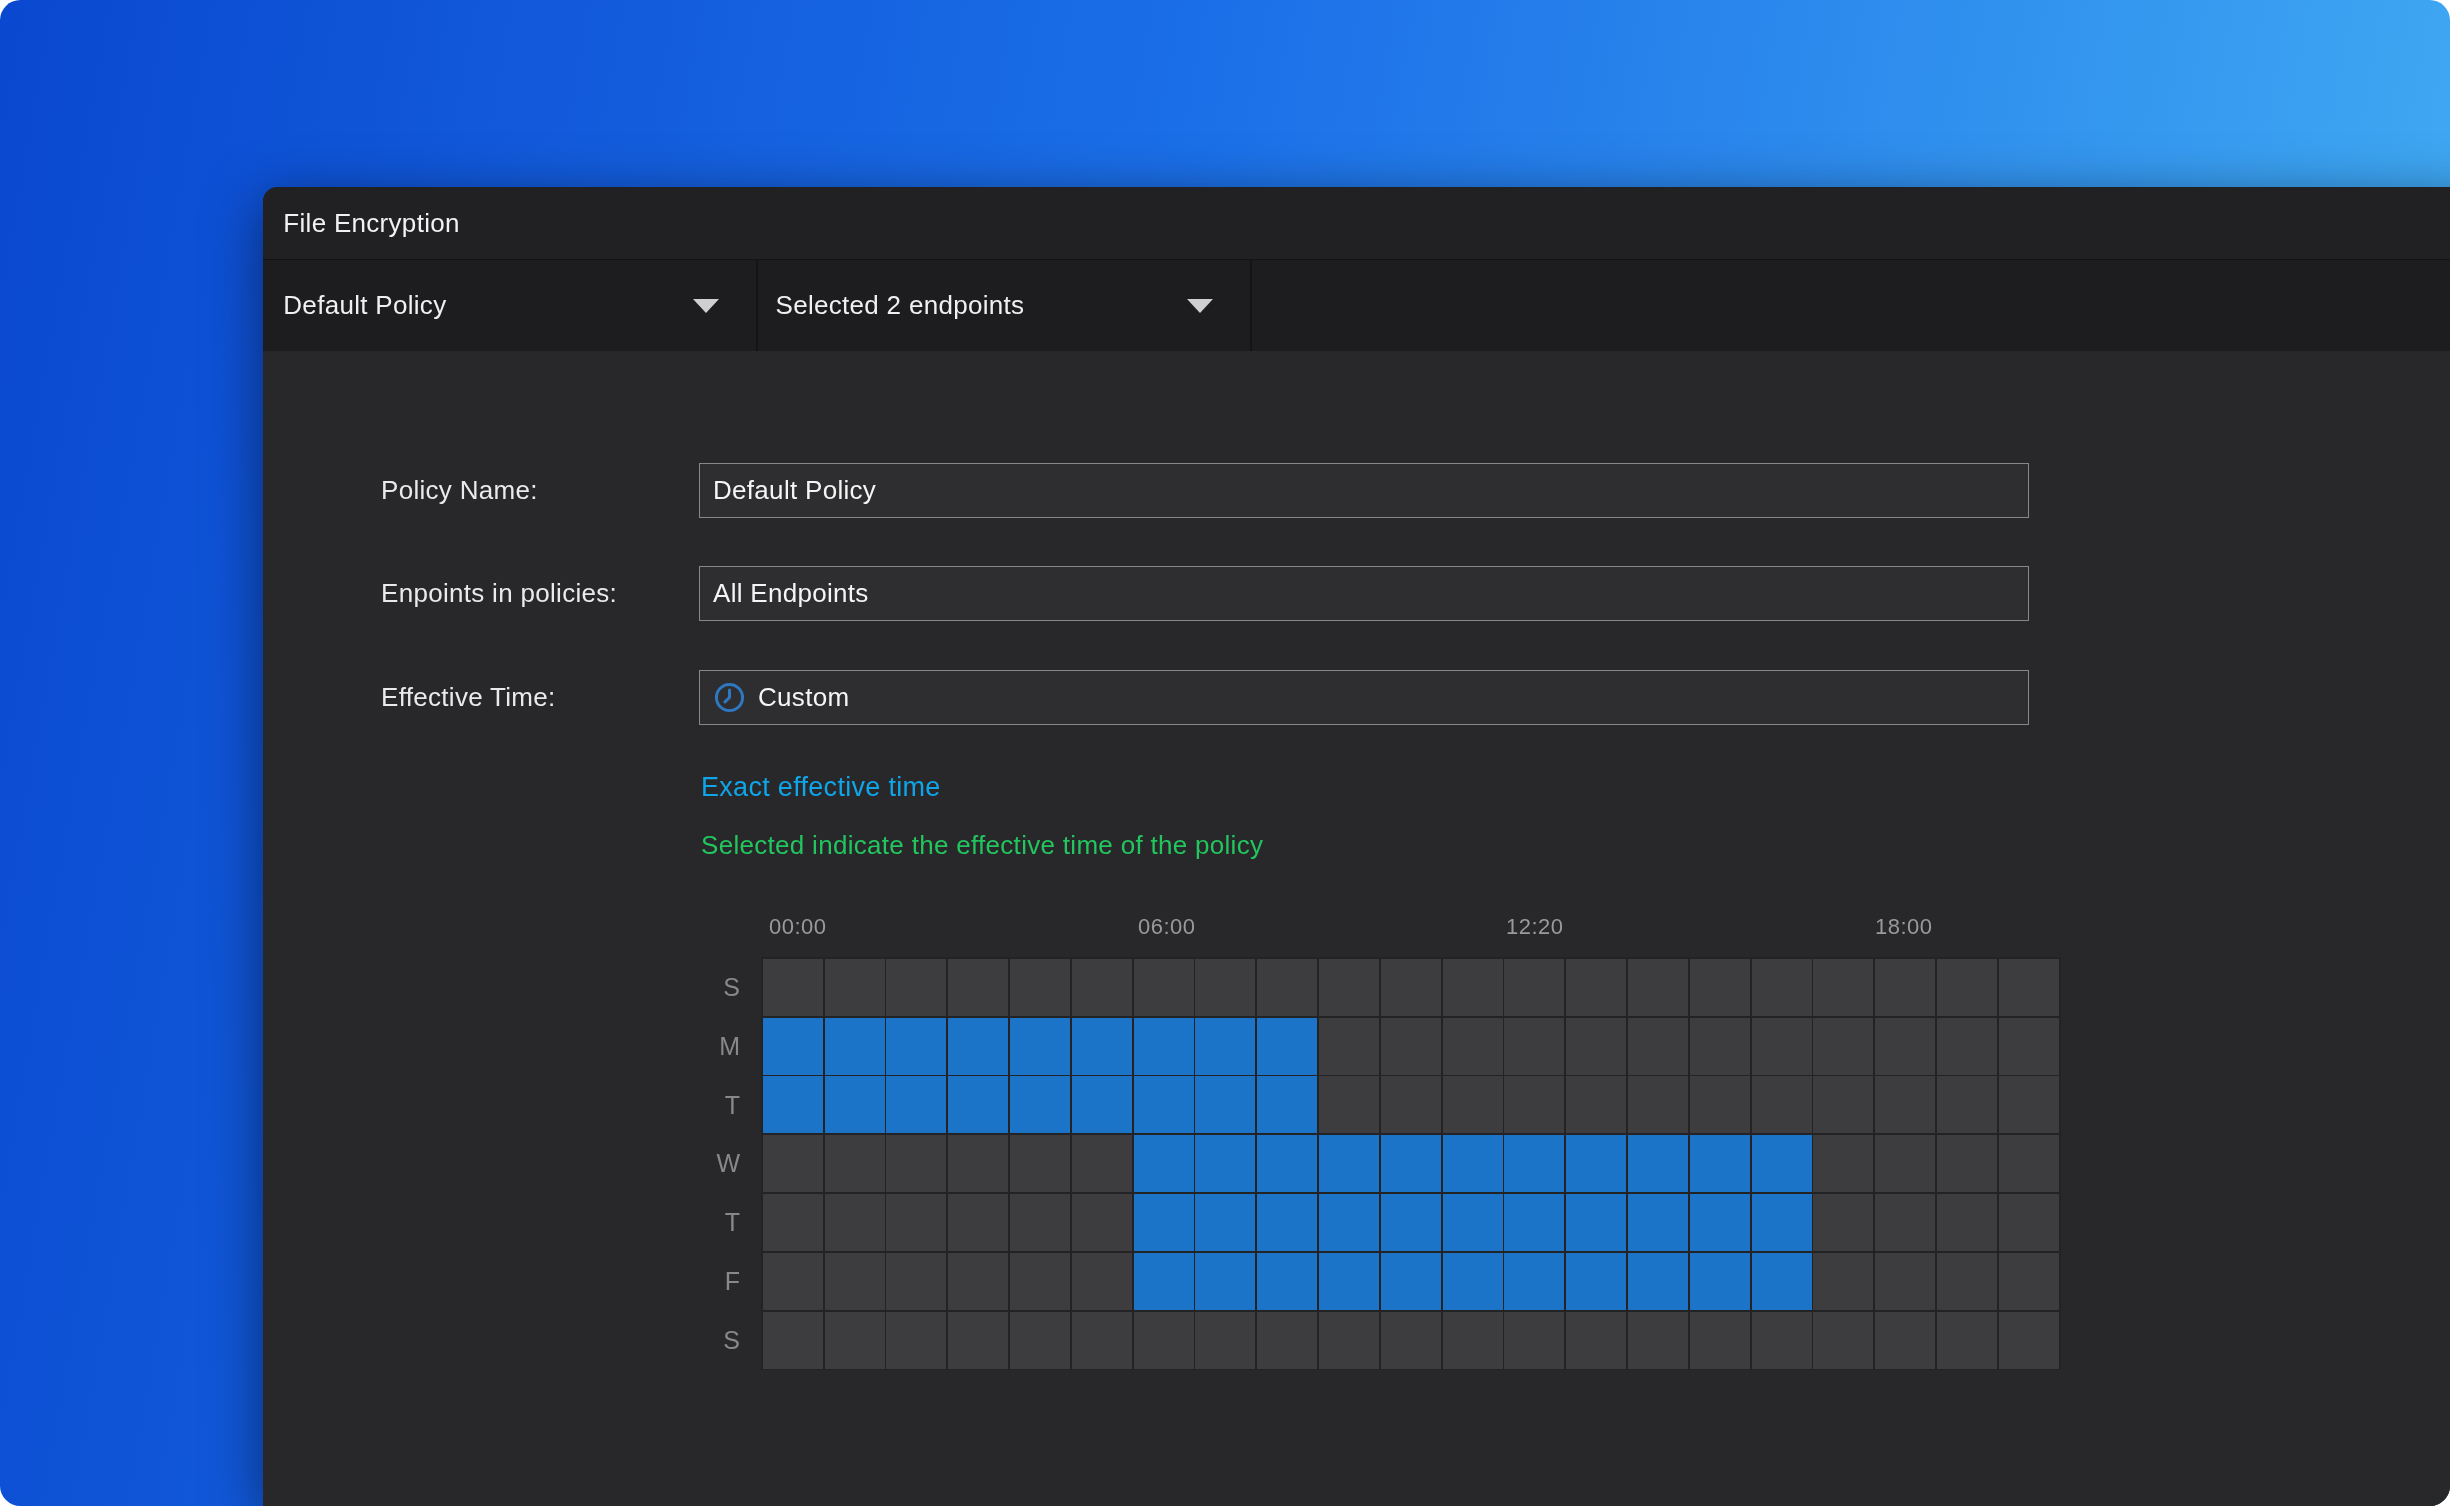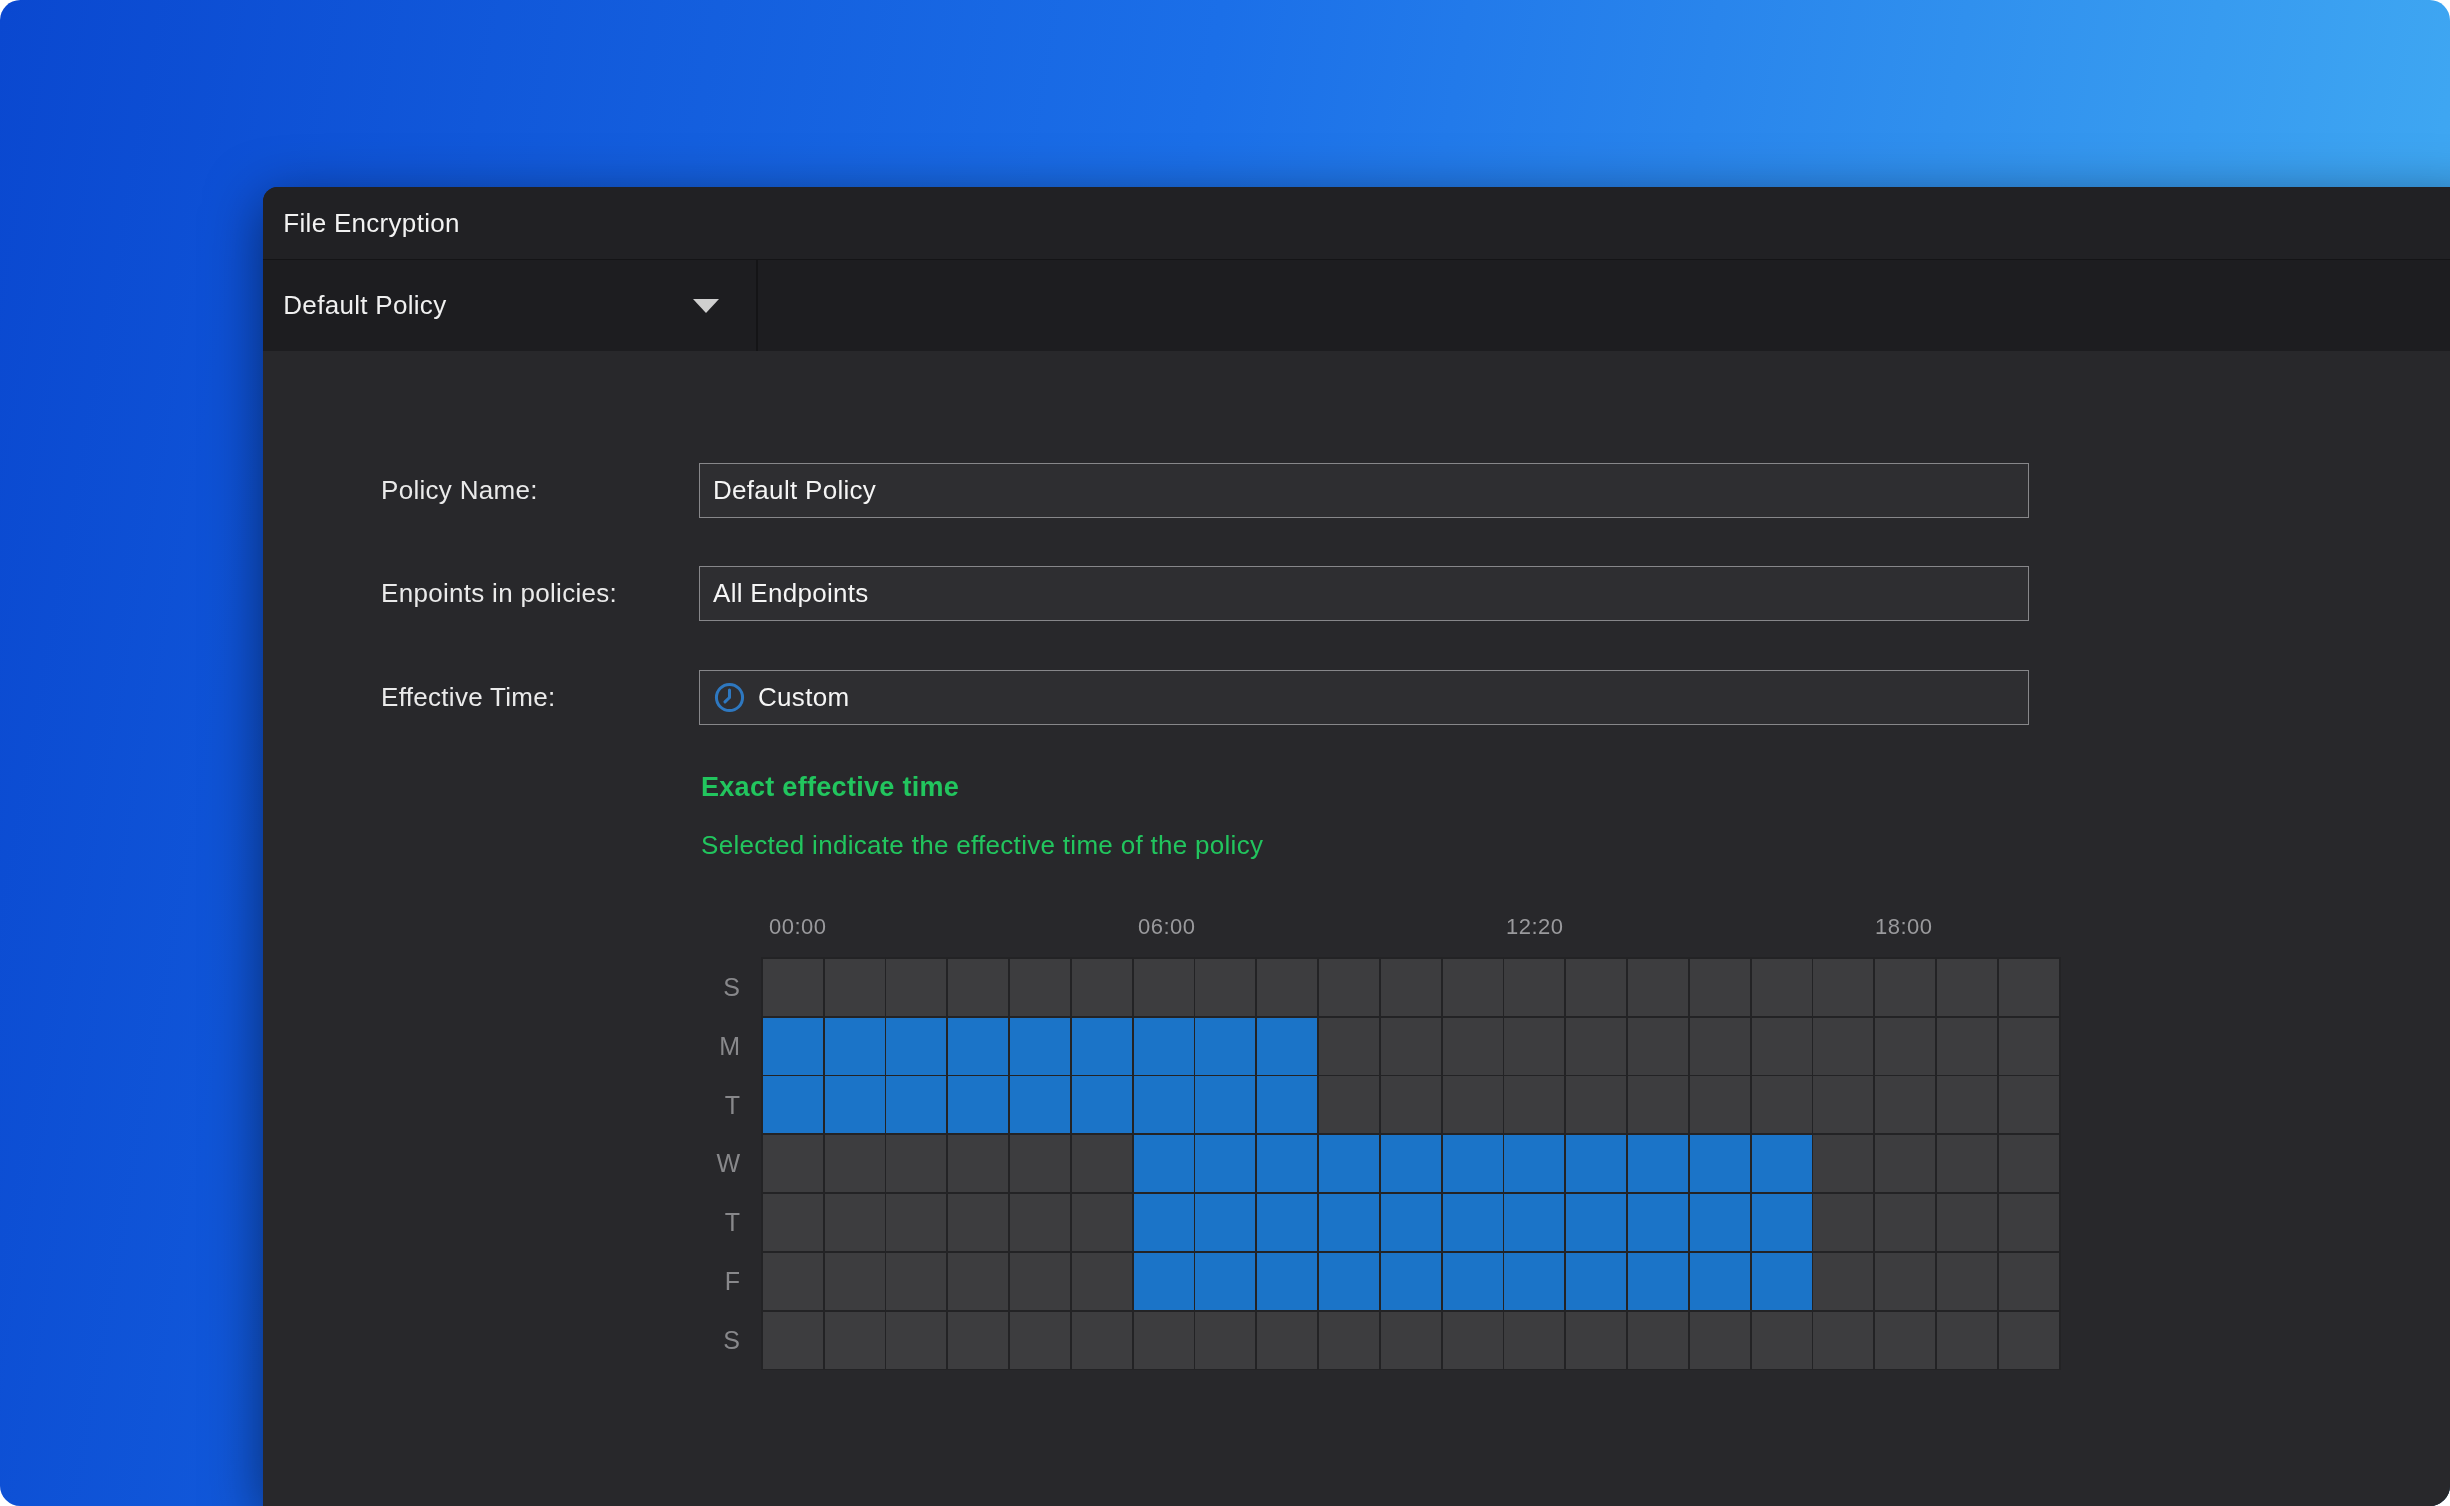--- a/index.html
+++ b/index.html
@@ -77,21 +77,21 @@
     color: #f5f5f5; font-size: 26px; letter-spacing: 0.3px;
   }
   .row1 { top: 112px; }
   .row2 { top: 215px; }
   .row3 { top: 319px; }
 
   .clock-icon { width: 33px; height: 33px; margin-right: 12px; flex: 0 0 33px; }
 
   .sched-heading {
     position: absolute; left: 438px; top: 421px;
-    color: #22c55e; font-size: 27px; font-weight: bold; letter-spacing: 0.3px;
+    color: #0ea5e9; font-size: 27px; font-weight: normal; letter-spacing: 0.3px;
   }
   .sched-subheading {
     position: absolute; left: 438px; top: 479px;
     color: #22c55e; font-size: 26px; letter-spacing: 0.3px;
   }
 
   .time-label {
     position: absolute; top: 563px; height: 28px;
     color: #9a9a9d; font-size: 22px; letter-spacing: 0.5px;
   }
@@ -119,20 +119,24 @@
 <div class="canvas">
   <div class="window">
 
     <div class="titlebar">
       <span>File Encryption</span>
     </div>
 
     <div class="dropdown-row">
       <div class="dropdown dd1">
         <span>Default Policy</span>
+        <span class="chevron"></span>
+      </div>
+      <div class="dropdown dd2">
+        <span>Selected 2 endpoints</span>
         <span class="chevron"></span>
       </div>
       <div class="dd-filler"></div>
     </div>
 
     <div class="body-row">
 
 
       <div class="main">
 

